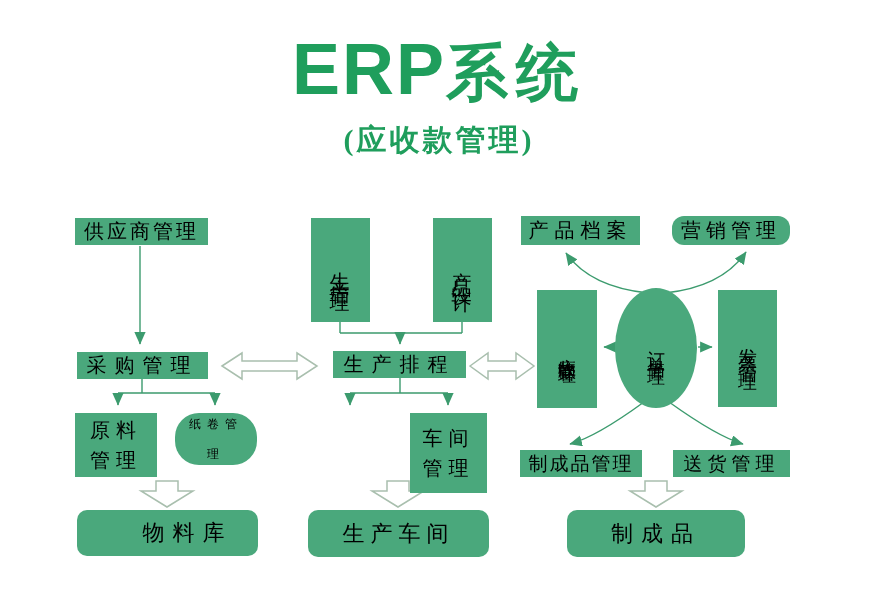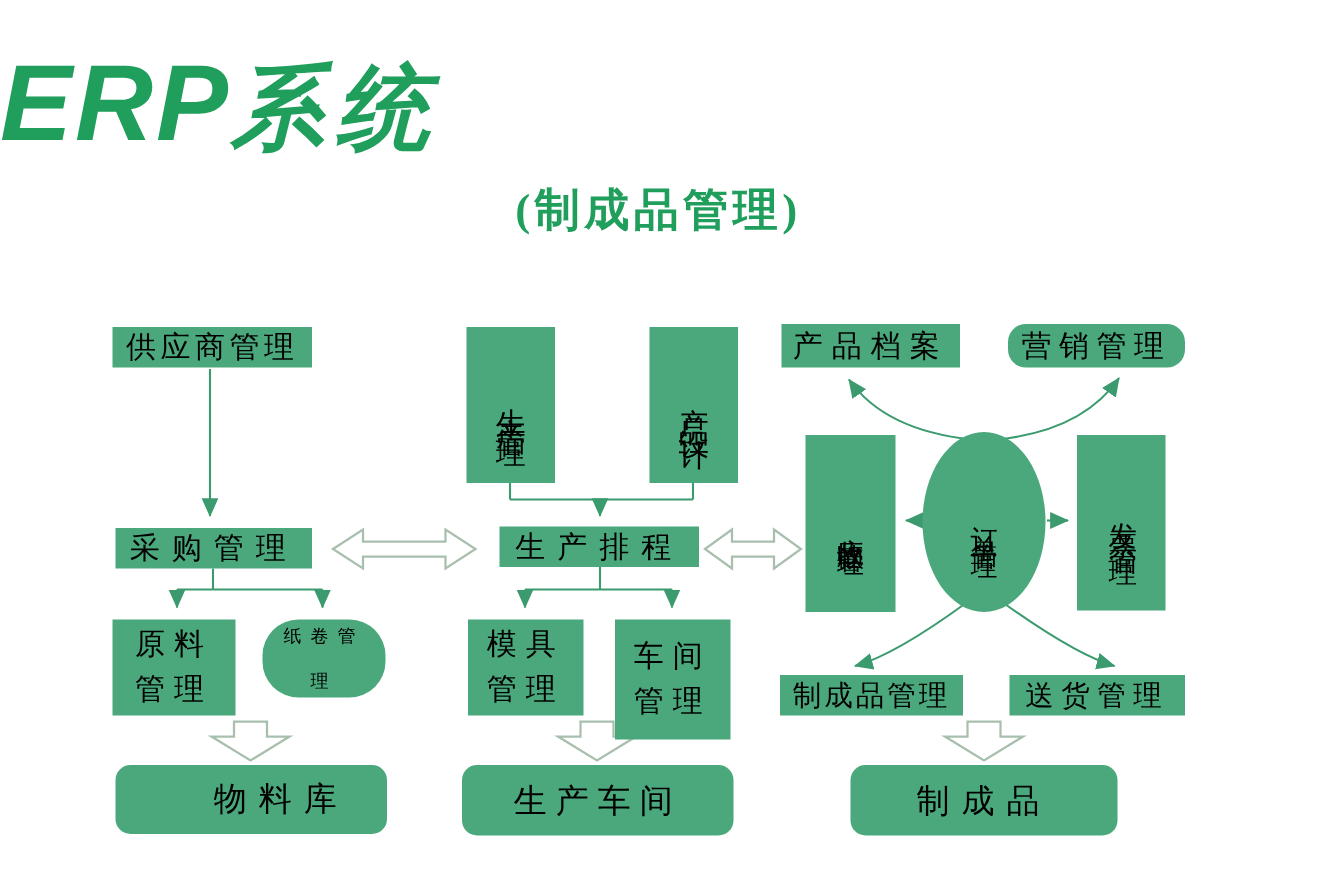--- a/index.html
+++ b/index.html
@@ -1,22 +1,22 @@
 <!DOCTYPE html>
 <html><head>
 <meta charset="utf-8">
 <style>
   html,body{margin:0;padding:0;background:#ffffff;}
   .canvas{
     position:relative;width:878px;height:591px;background:#ffffff;
     font-family:"Liberation Serif","DejaVu Serif",serif;overflow:hidden;
   }
   .title-row{
-    position:absolute;left:0;top:30px;width:878px;text-align:left;
-    color:#1f9e5c;line-height:78px;white-space:nowrap;font-style:italic;
+    position:absolute;left:0;top:30px;width:878px;text-align:center;
+    color:#1f9e5c;line-height:78px;white-space:nowrap;
   }
   .title-erp{
     font-family:"Liberation Sans","DejaVu Sans",sans-serif;
     font-weight:800;font-size:72px;letter-spacing:2px;
   }
   .title-zh{
     font-family:"Liberation Serif","DejaVu Serif",serif;
     font-weight:700;font-size:62px;letter-spacing:8px;
   }
   .subtitle{
@@ -36,21 +36,21 @@
   .hollow{fill:#ffffff;stroke:#a9bfae;stroke-width:1.5;}
 </style>
 </head>
 <body>
 
 <div class="canvas">
 
   <div class="title-row">
     <span class="title-erp">ERP</span><span class="title-zh">系统</span>
   </div>
-  <div class="subtitle">(制成品管理)</div>
+  <div class="subtitle">(应收款管理)</div>
 
   <svg class="wires" width="878" height="591">
     <defs>
       <marker id="ah" markerWidth="10" markerHeight="9" refX="8.5" refY="4" orient="auto">
         <path d="M0,0 L9,4 L0,8 z" fill="#3c9b6e"></path>
       </marker>
     </defs>
 
     <path class="wire" d="M140,246 L140,344" marker-end="url(#ah)"></path>
 
@@ -98,23 +98,20 @@
 
   <div class="node v-text" style="left:311px;top:218px;width:59px;height:104px;font-size:20px;letter-spacing:7px;">
     <span class="lbl">生产管理</span>
   </div>
   <div class="node v-text" style="left:433px;top:218px;width:59px;height:104px;font-size:20px;letter-spacing:7px;">
     <span class="lbl">产品设计</span>
   </div>
   <div class="node" style="left:333px;top:351px;width:133px;height:27px;font-size:20px;letter-spacing:8px;">
     <span class="lbl">生产排程</span>
   </div>
-  <div class="node two-line" style="left:312px;top:413px;width:77px;height:64px;font-size:20px;letter-spacing:6px;">
-    <span class="lbl">模具管理</span>
-  </div>
   <div class="node two-line" style="left:410px;top:413px;width:77px;height:80px;font-size:20px;letter-spacing:6px;">
     <span class="lbl">车间管理</span>
   </div>
   <div class="node rounded" style="left:308px;top:510px;width:181px;height:47px;font-size:22px;letter-spacing:6px;">
     <span class="lbl">生产车间</span>
   </div>
 
   <div class="node" style="left:521px;top:216px;width:119px;height:29px;font-size:20px;letter-spacing:6px;">
     <span class="lbl">产品档案</span>
   </div>

